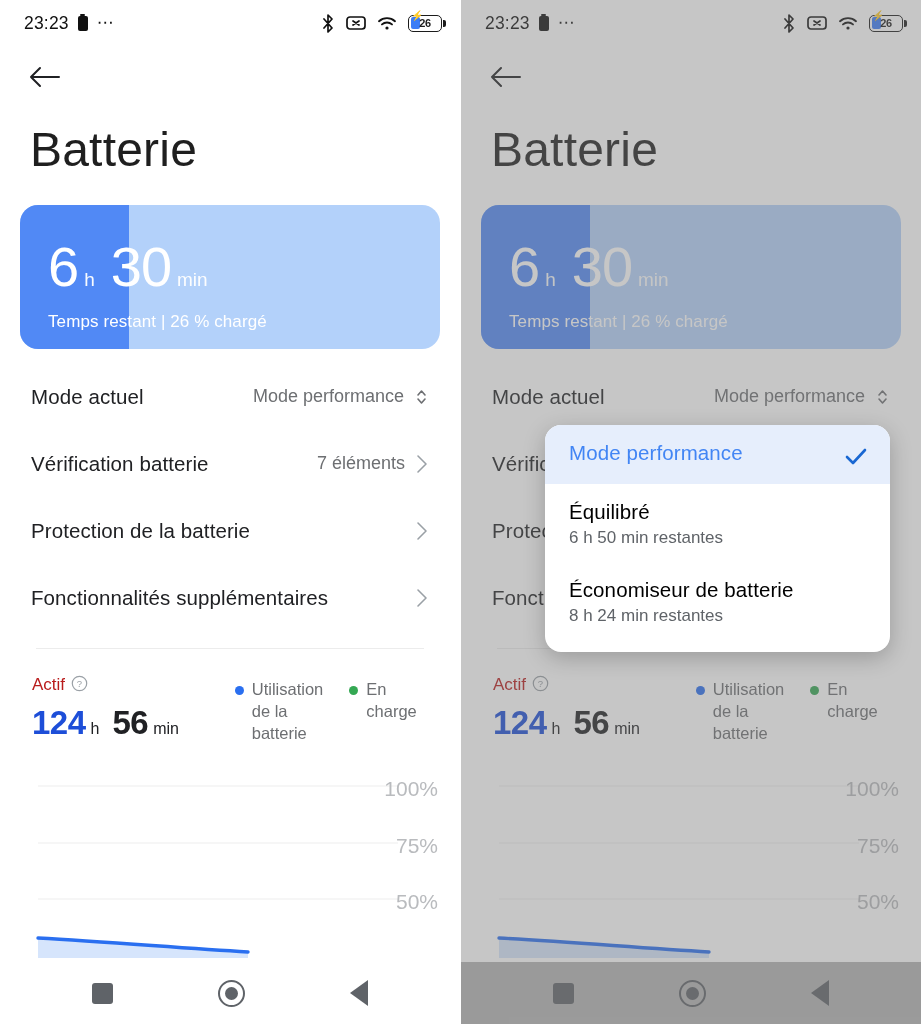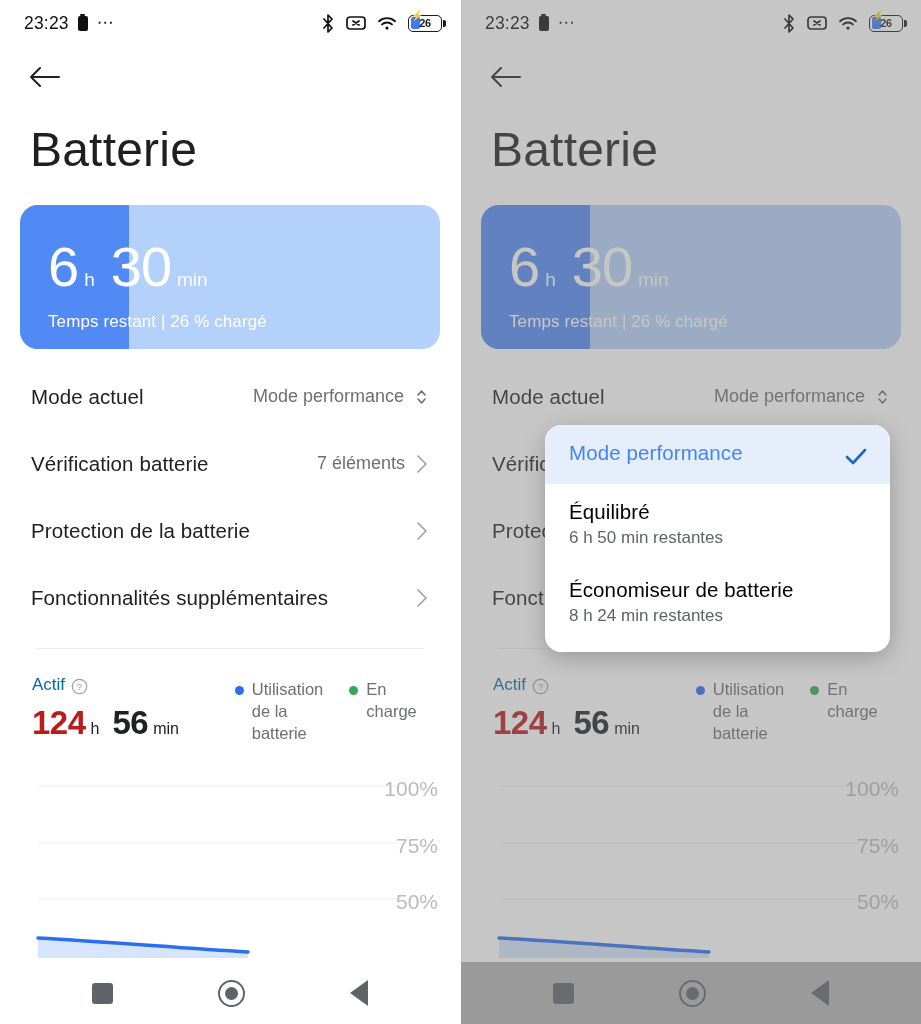--- a/index.html
+++ b/index.html
@@ -99,24 +99,24 @@
   .row-right { margin-left:auto; display:flex; align-items:center; gap:11px; }
   .row-value { font-size:18px; color:#6d6f72; }
   .chev { width:12px; height:20px; }
   .updown { width:13px; height:18px; }
 
   .divider { height:1px; background:#ececec; margin:17px 36px 0 36px; }
 
   
   .stats { padding:26px 32px 0 32px; display:flex; }
   .stat-left { width:230px; }
-  .stat-cap { display:flex; align-items:flex-end; gap:6px; font-size:17px; color:#0369a1; }
+  .stat-cap { display:flex; align-items:flex-start; gap:6px; font-size:17px; color:#b91c1c; }
   .qmark { width:17px; height:17px; }
   .stat-big { margin-top:9px; display:flex; align-items:baseline; }
-  .stat-big .n { font-size:33px; font-weight:600; color:#b91c1c; letter-spacing:-.5px;text-align:right; }
+  .stat-big .n { font-size:33px; font-weight:600; color:#1d4ed8; letter-spacing:-.5px;text-align:right; }
   .stat-big .n2 { font-size:33px; font-weight:600; color:#202124; margin-left:13px; letter-spacing:-.5px; }
   .stat-big .u { font-size:16px; color:#202124; margin-left:5px; font-weight:400; }
 
   .legend { display:flex; gap:26px; padding-top:4px; }
   .leg-item { display:flex; gap:8px; align-items:flex-start; font-size:16.5px; color:#6d6f72; }
   .dot { width:9px; height:9px; border-radius:50%; margin-top:7px; flex:0 0 auto; }
   .leg-text { max-width:84px; line-height:1.32; }
 
   
   .chart { position:relative; margin-top:28px; height:200px; }

